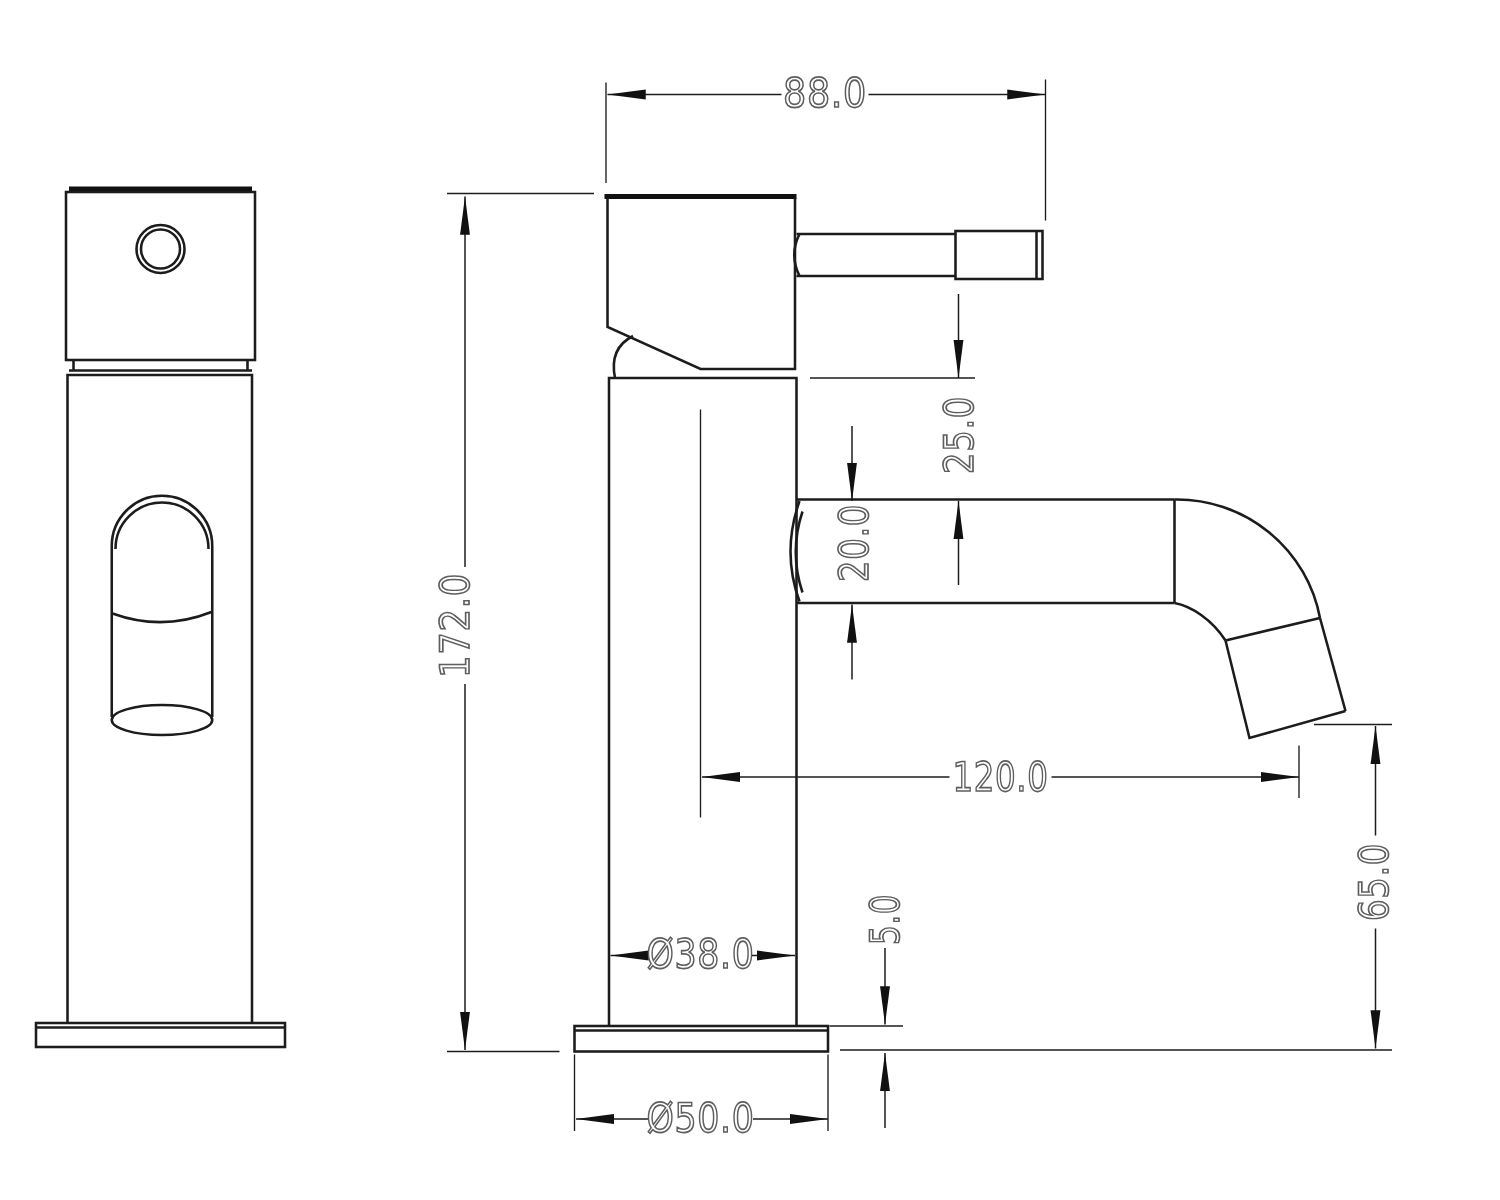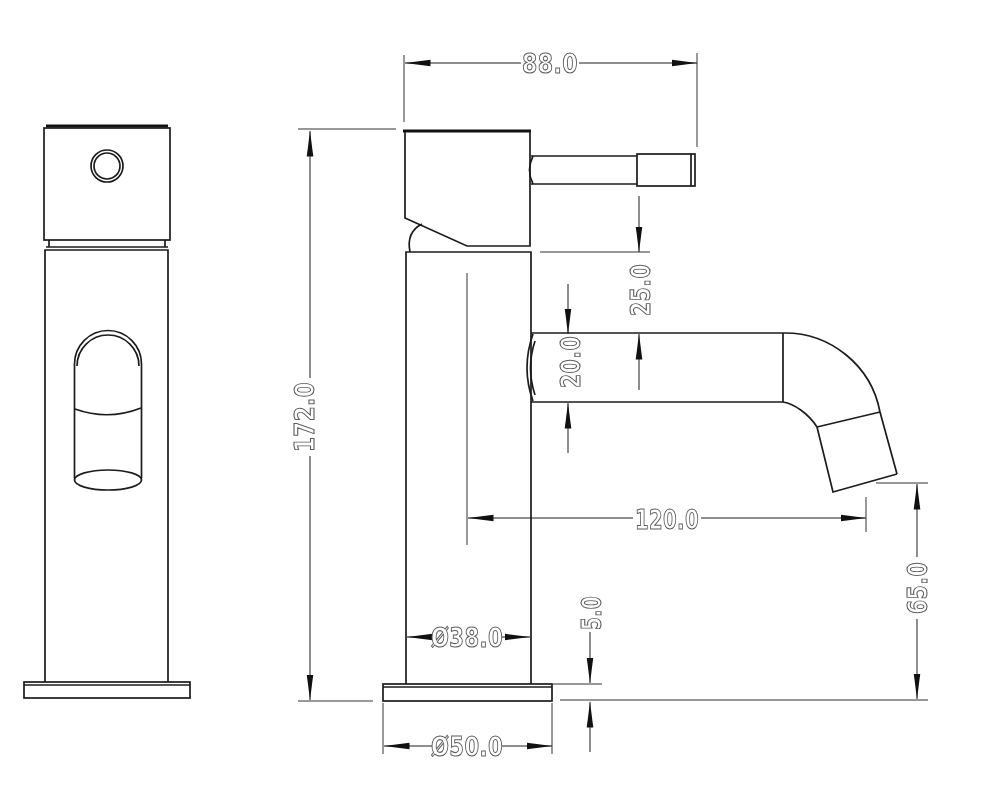--- a/index.html
+++ b/index.html
@@ -6,21 +6,20 @@
     margin: 0;
     padding: 0;
     background: #ffffff;
   }
   .canvas {
     position: relative;
     width: 1000px;
     height: 800px;
     background: #ffffff;
     font-family: "DejaVu Sans", sans-serif;
-    font-weight: bold;
   }
   svg { display: block; }
 
   
   .obj {
     stroke: #1c1c1c;
     stroke-width: 1.7;
     fill: none;
     stroke-linecap: butt;
     stroke-linejoin: miter;

